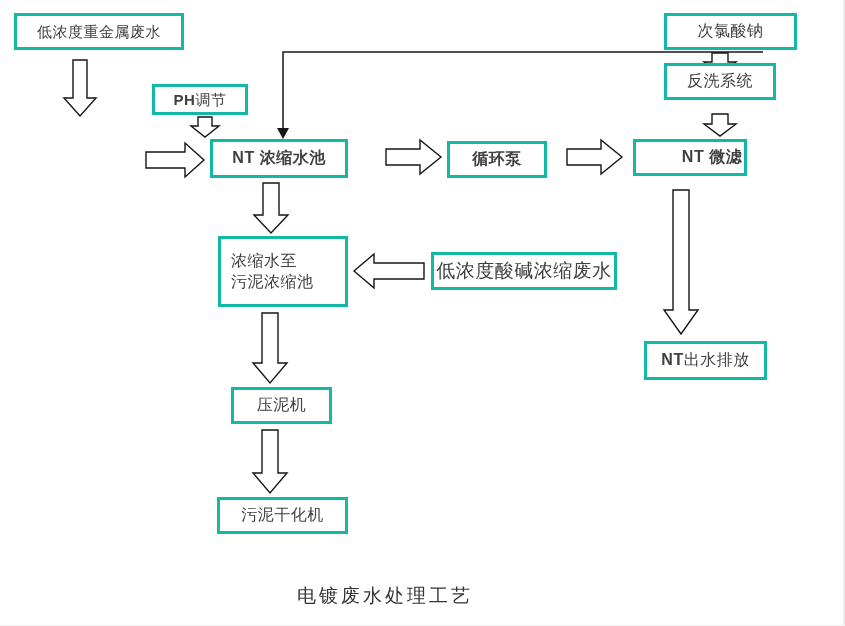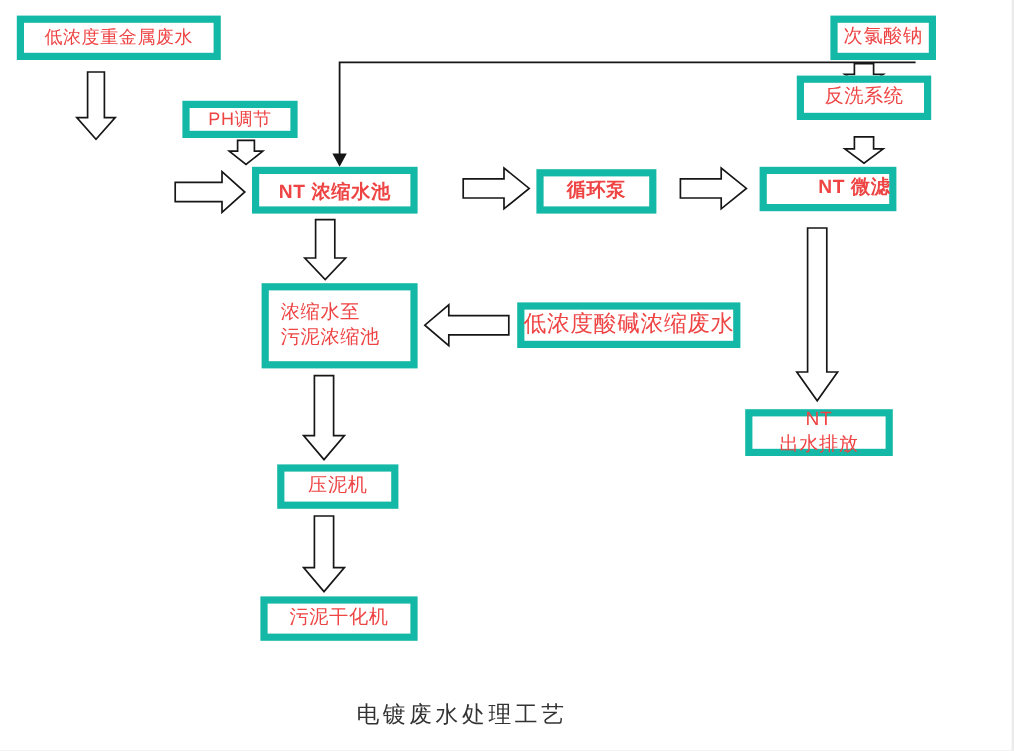--- a/index.html
+++ b/index.html
@@ -13,47 +13,47 @@
     border-right: 2px solid #ececec;
     border-bottom: 1px solid #f2f2f2;
   }
   .arrows { position: absolute; left: 0; top: 0; }
   .arrow { fill: #ffffff; stroke: #161616; stroke-width: 1.4; stroke-linejoin: miter; }
   .thinline { fill: none; stroke: #161616; stroke-width: 1.5; }
   .thinhead { fill: #161616; stroke: none; }
   .box {
     position: absolute;
     background: #ffffff;
-    border: 6px solid #14b8a6;
-    color: #ef4444;
+    border: 3px solid #14b8a6;
+    color: #404040;
     display: flex;
     align-items: center;
     justify-content: center;
     text-align: center;
     font-size: 16px;
     line-height: 1.3;
     letter-spacing: 0.5px;
     white-space: nowrap;
   }
-  .bold { font-weight: normal; }
+  .bold { font-weight: bold; }
   .n-feed      { left: 14px;  top: 13px;  width: 170px; height: 37px; font-size: 15px; }
   .n-lift      { left: 28px;  top: 142px; width: 105px; height: 37px; }
   .n-ph        { left: 152px; top: 84px;  width: 96px;  height: 31px; font-size: 15px; }
-  .n-tank      { left: 210px; top: 139px; width: 138px; height: 39px; font-weight: bold; align-items: flex-end; }
+  .n-tank      { left: 210px; top: 139px; width: 138px; height: 39px; font-weight: bold; }
   .n-circ      { left: 447px; top: 141px; width: 100px; height: 37px; font-weight: bold; }
   .n-micro     { left: 633px; top: 139px; width: 114px;  height: 37px; font-weight: bold; padding-left: 44px; }
-  .n-naclo     { left: 664px; top: 13px;  width: 88px; height: 37px; margin-left: 28px; }
+  .n-naclo     { left: 664px; top: 13px;  width: 133px; height: 37px; }
   .n-backwash  { left: 664px; top: 63px;  width: 112px; height: 37px; }
   .n-conc      { left: 218px; top: 236px; width: 130px; height: 71px;
                  flex-direction: column; align-items: flex-start; justify-content: center;
                  text-align: left; padding-left: 10px; }
   .n-acid      { left: 431px; top: 252px; width: 186px; height: 38px; font-size: 19px; }
   .n-press     { left: 231px; top: 387px; width: 101px; height: 37px; }
   .n-dryer     { left: 217px; top: 497px; width: 131px; height: 37px; }
-  .n-out       { left: 621px; top: 341px; width: 123px; height: 39px; flex-direction: column; }
+  .n-out       { left: 644px; top: 341px; width: 123px; height: 39px; }
   .caption {
     position: absolute;
     left: 0; top: 583px; width: 755px;
     text-align: center;
     font-size: 19px;
     color: #333333;
     letter-spacing: 3px;
     padding-left: 15px;
   }
 </style>

